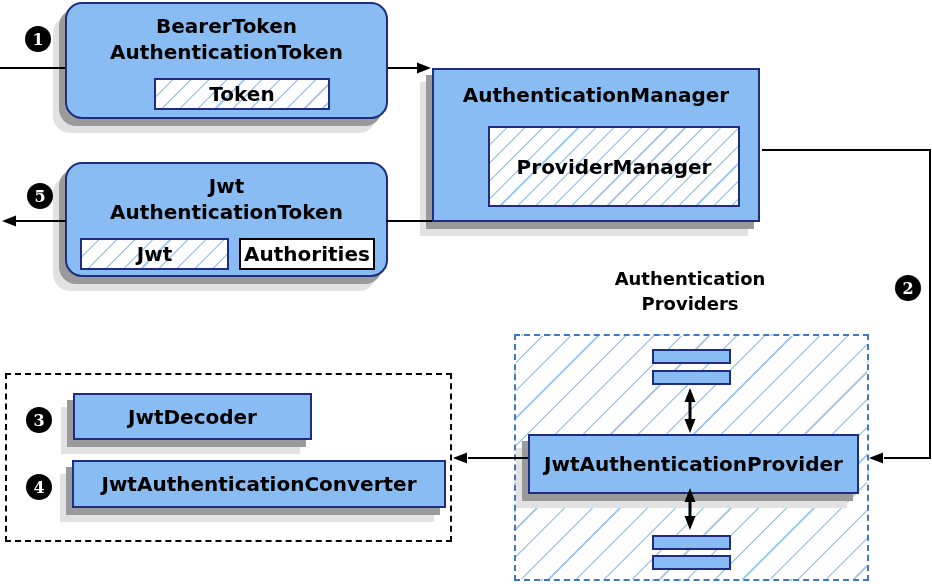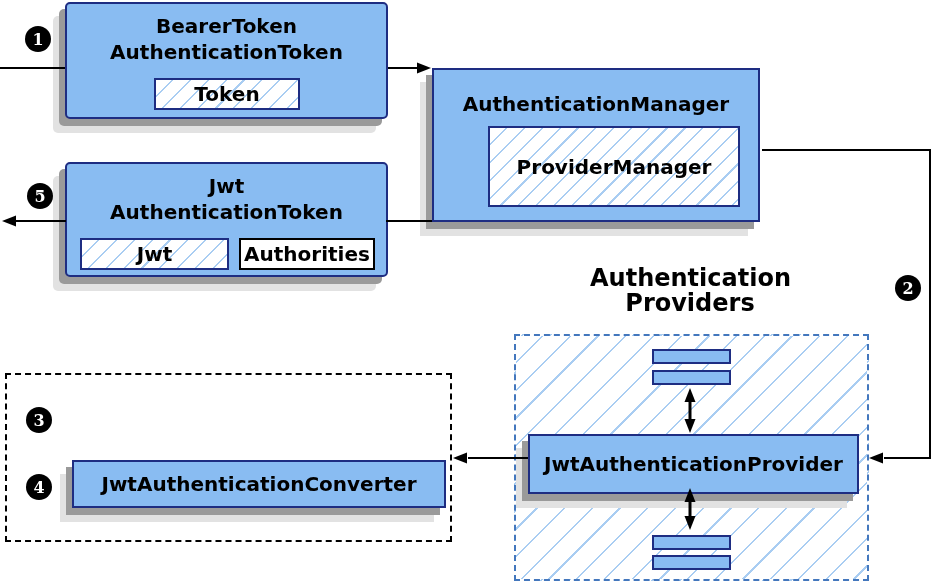--- a/index.html
+++ b/index.html
@@ -6,21 +6,21 @@
   body { background:#ffffff; }
   .canvas {
     position:relative; width:932px; height:584px; background:#ffffff;
     font-family:"DejaVu Sans", sans-serif; overflow:hidden;
   }
   .box {
     position:absolute; background:#89bcf2; border:2px solid #1e2d82;
     box-shadow:-6px 7px 0 0 #9a9a9a, -12px 14px 0 0 #e2e2e2;
     z-index:2; color:#000;
   }
-  .rounded { border-radius:5px; }
+  .rounded { border-radius:17px; }
   .title { font-weight:bold; font-size:20px; text-align:center; line-height:26px; color:#000; }
   .inner {
     position:absolute; background-color:#ffffff;
     background-image:repeating-linear-gradient(135deg, transparent 0 11px, #a9cdf2 11px 12.6px);
     border:2px solid #1e2d82; display:flex; align-items:center; justify-content:center;
     font-weight:bold; font-size:20px; color:#000;
   }
   .inner.plain { background-image:none; border:2px solid #000000; }
   .dashed-blue {
     position:absolute; border:2px dashed #4377bd; z-index:1;
@@ -32,21 +32,21 @@
     position:absolute; width:79px; height:15px; background:#89bcf2;
     border:2px solid #1e2d82; z-index:3;
   }
   .badge {
     position:absolute; width:26px; height:26px; border-radius:50%;
     background:#000000; color:#ffffff; z-index:8;
     display:flex; align-items:center; justify-content:center;
     font-family:"DejaVu Serif", serif; font-weight:bold; font-size:16px;
   }
   .flow-label {
-    position:absolute; font-weight:bold; font-size:24px; line-height:25px;
+    position:absolute; font-weight:bold; font-size:18px; line-height:25px;
     text-align:center; color:#000; z-index:2;
   }
   svg.overlay { position:absolute; left:0; top:0; z-index:6; pointer-events:none; }
   .ctext { display:block; }
 </style>
 </head>
 <body>
 
 <div class="canvas">
 
@@ -71,27 +71,27 @@
       <polygon points="690,488 684.5,502 695.5,502"></polygon>
       <polygon points="690,530 684.5,516 695.5,516"></polygon>
     </g>
   </svg>
 
   <div class="box rounded" style="left:65px; top:2px; width:323px; height:117px;">
     <div class="title" style="padding-top:9px;">
       <span class="ctext">BearerToken</span>
       <span class="ctext">AuthenticationToken</span>
     </div>
-    <div class="inner" style="left:87px; top:74px; width:146px; height:32px;">
+    <div class="inner" style="left:87px; top:74px; width:176px; height:32px;">
       <span>Token</span>
     </div>
   </div>
 
   <div class="box" style="left:432px; top:68px; width:328px; height:154px;">
-    <div class="title" style="padding-top:21px;">AuthenticationManager</div>
+    <div class="title" style="padding-top:12px;">AuthenticationManager</div>
     <div class="inner" style="left:38px; top:56px; width:252px; height:81px;margin-left:16px;">
       <span>ProviderManager</span>
     </div>
   </div>
 
   <div class="box rounded" style="left:65px; top:162px; width:323px; height:115px;">
     <div class="title" style="padding-top:9px;">
       <span class="ctext">Jwt</span>
       <span class="ctext">AuthenticationToken</span>
     </div>
@@ -114,20 +114,23 @@
   <div class="bar" style="left:652px; top:370px;"></div>
   <div class="bar" style="left:652px; top:535px;"></div>
   <div class="bar" style="left:652px; top:555px;"></div>
 
   <div class="box" style="left:528px; top:434px; width:331px; height:60px; display:flex; align-items:center; justify-content:center;">
     <span class="title">JwtAuthenticationProvider</span>
   </div>
 
   <div class="dashed-black" style="left:5px; top:373px; width:447px; height:169px;"></div>
 
+  <div class="box" style="left:73px; top:393px; width:239px; height:47px; display:flex; align-items:center; justify-content:center;">
+    <span class="title">JwtDecoder</span>
+  </div>
 
   <div class="box" style="left:72px; top:460px; width:374px; height:48px; display:flex; align-items:center; justify-content:center;">
     <span class="title">JwtAuthenticationConverter</span>
   </div>
 
   <div class="badge" style="left:25px; top:26px;">
     <span>1</span>
   </div>
   <div class="badge" style="left:895px; top:275px;">
     <span>2</span>

